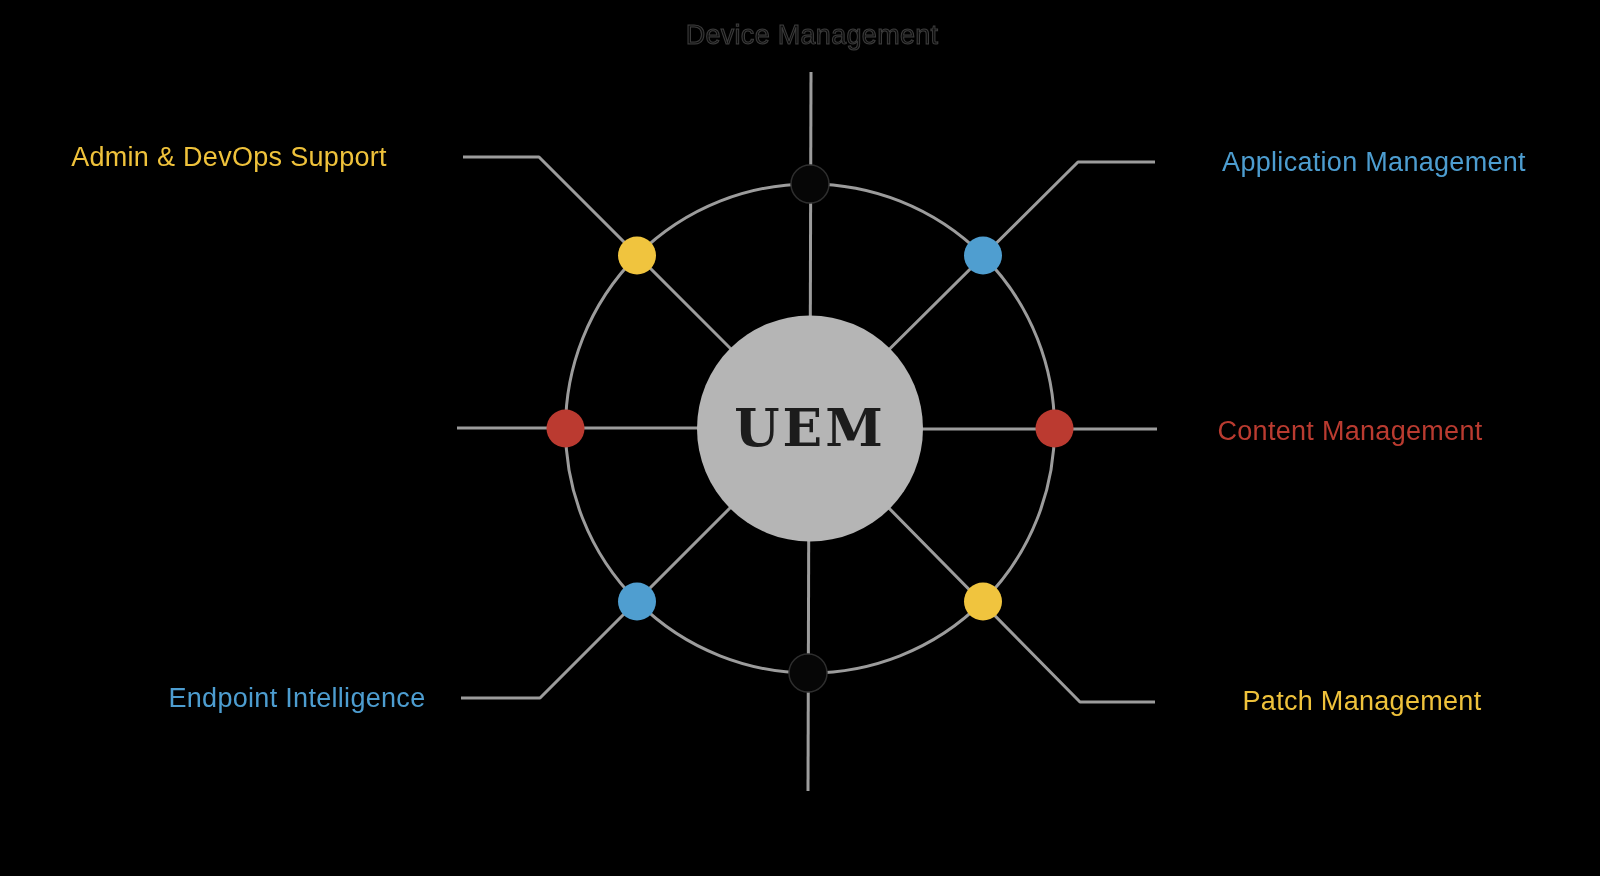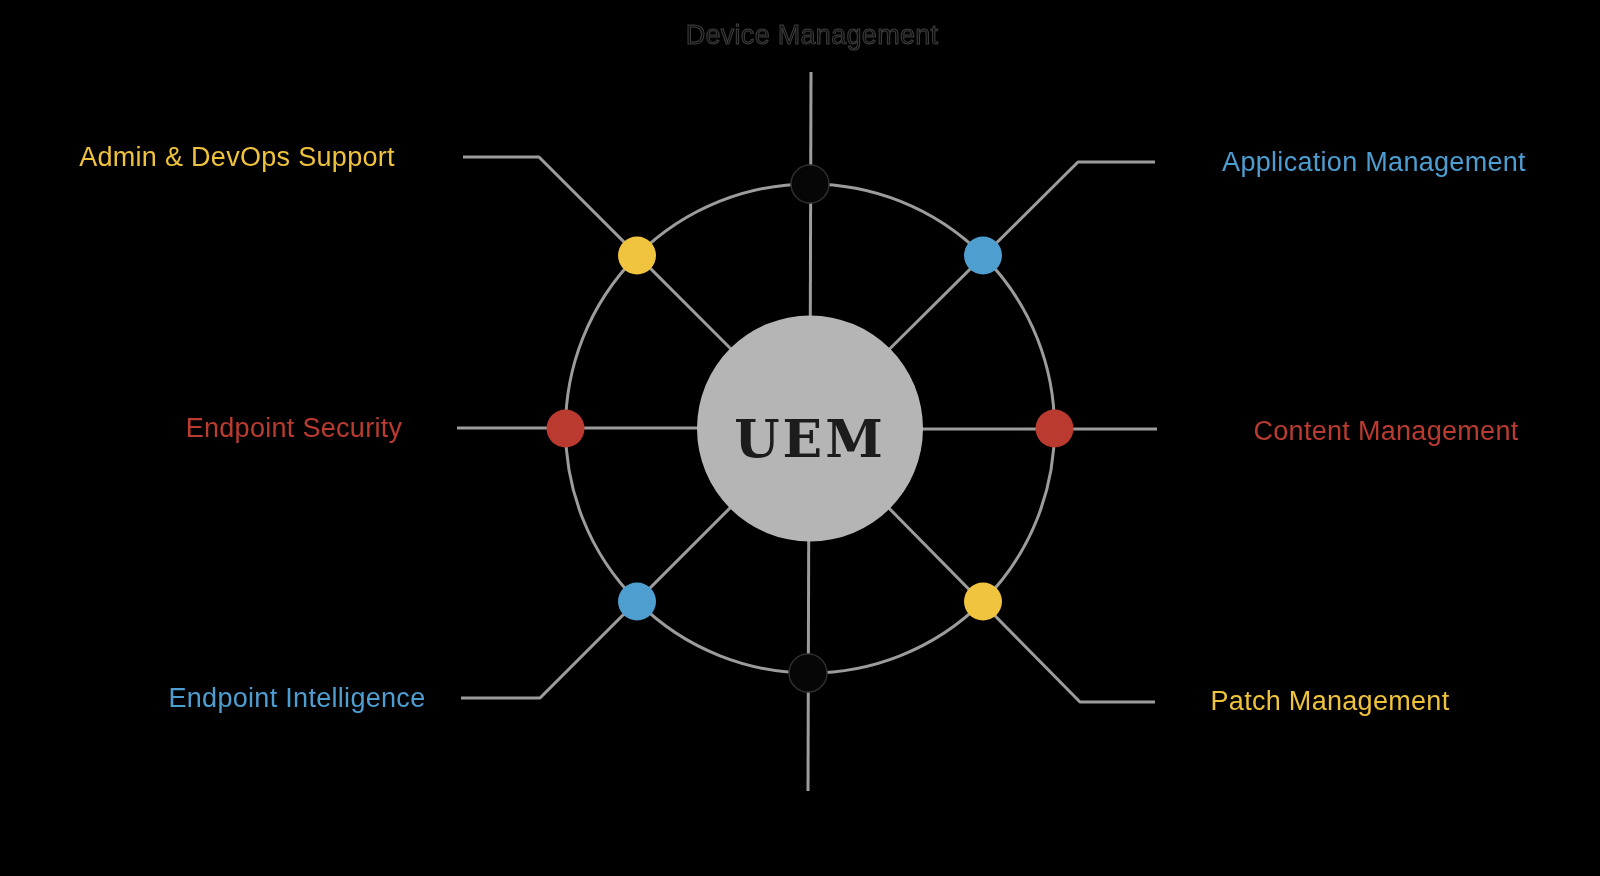--- a/index.html
+++ b/index.html
@@ -27,26 +27,26 @@
     font-weight: 400;
     font-size: 27px;
     letter-spacing: 0.3px;
     line-height: 1;
   }
   
   .label.dark {
     -webkit-text-stroke: 1px rgba(150,150,150,0.38);
   }
   .pos-device        { left: 812px;  top: 35px;  }
-  .pos-admin         { left: 237px;  top: 157px; text-align: right; }
+  .pos-admin         { left: 229px;  top: 157px; text-align: right; }
   .pos-application   { left: 1374px; top: 162px; text-align: right; }
   .pos-security      { left: 294px;  top: 428px; }
   .pos-content       { left: 1350px; top: 431px; }
   .pos-intelligence  { left: 263px;  top: 698px; margin-left: 34px; }
-  .pos-patch         { left: 1330px; top: 701px; }
+  .pos-patch         { left: 1362px; top: 701px; }
   .pos-centralised   { left: 789px;  top: 831px; }
   .hub-label {
     position: absolute;
     left: 810px;
     top: 429px;
     transform: translate(-50%, -52%);
     font-family: "DejaVu Serif", serif;
     font-weight: 700;
     font-size: 52px;
     letter-spacing: 3px;
@@ -80,23 +80,22 @@
       <circle cx="565.5" cy="428.5" r="19" fill="#bb3a30"></circle>
       <circle cx="1054.5" cy="428.5" r="19" fill="#bb3a30"></circle>
       <circle cx="637" cy="601.5" r="19" fill="#4f9ed0"></circle>
       <circle cx="983" cy="601.5" r="19" fill="#f0c43e"></circle>
       <circle cx="808" cy="673" r="19" stroke="#2e2e2e" stroke-width="1.5" fill="#060606"></circle>
     </g>
 
     <circle cx="810" cy="428.5" r="113" fill="#b5b5b5"></circle>
   </svg>
 
-  <div class="hub-label" style="color: rgb(28, 28, 28); margin-top: 11px;">UEM</div>
+  <div class="hub-label" style="color: rgb(28, 28, 28);">UEM</div>
 
   <div class="label dark pos-device" style="color: rgb(13, 13, 13);">Device Management</div>
   <div class="label pos-admin" style="color: rgb(239, 194, 59);">Admin &amp; DevOps Support</div>
   <div class="label pos-application" style="color: rgb(77, 157, 208);">Application Management</div>
-  <div class="label pos-security" style="color: rgb(186, 59, 48);">Endpoint Security</div>
-  <div class="label pos-content" style="color: rgb(186, 59, 48); margin-left: 36px;">Content Management</div>
+  <div class="label pos-content" style="color: rgb(186, 59, 48);">Content Management</div>
   <div class="label pos-intelligence" style="color: rgb(77, 157, 208);">Endpoint Intelligence</div>
   <div class="label pos-patch" style="color: rgb(239, 194, 59);">Patch Management</div>
 
 </div>
 
 </body></html>

